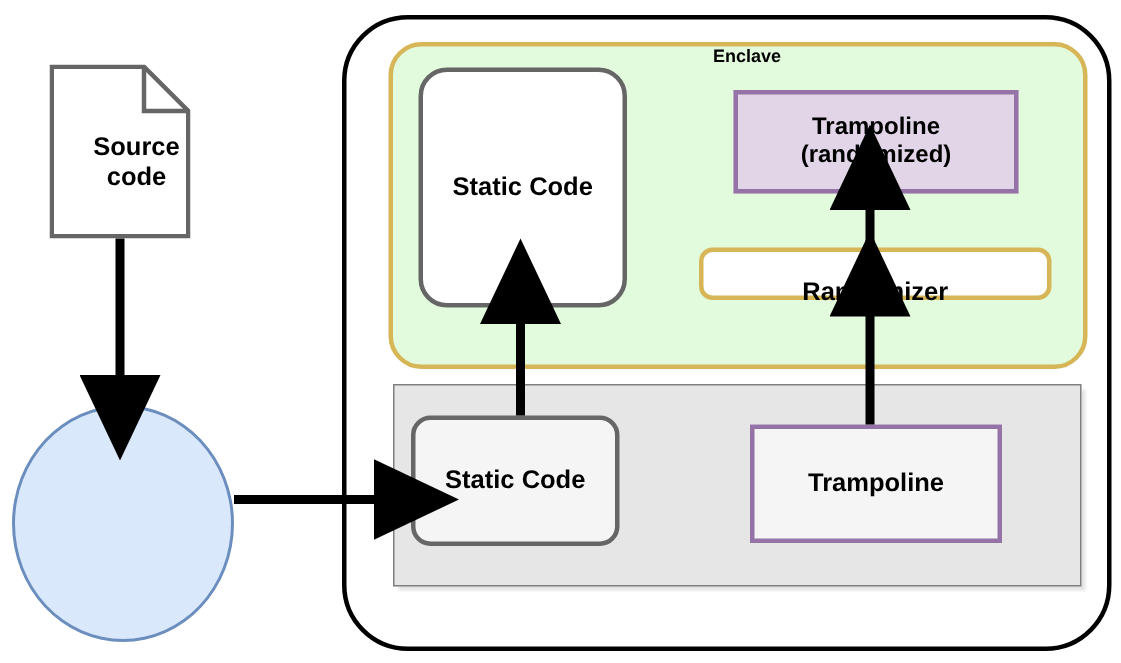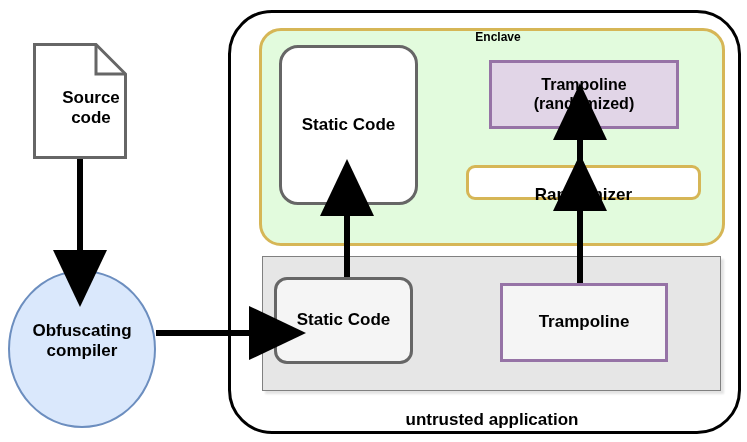--- a/index.html
+++ b/index.html
@@ -269,31 +269,28 @@
     </g>
 
     <g>
       <line x1="580" y1="165" x2="580" y2="134" stroke="#000000" stroke-width="6" marker-end="url(#ah)"></line>
     </g>
   </svg>
 
   <div class="node-label" id="source-code-label">Source
 code</div>
 
-  <div class="node-label" id="obfuscating-compiler-label">Obfuscating
-compiler</div>
 
   <div class="node-label" id="enclave-label">Enclave</div>
 
   <div class="node-label" id="static-code-enclave-label">Static Code</div>
 
   <div class="node-label" id="trampoline-randomized-label">Trampoline
 (randomized)</div>
 
   <div class="node-label" id="randomizer-label">Randomizer</div>
 
   <div class="node-label" id="static-code-app-label">Static Code</div>
 
   <div class="node-label" id="trampoline-app-label">Trampoline</div>
 
-  <div class="node-label" id="untrusted-label">untrusted application</div>
 
 </div>
 
 </body></html>

